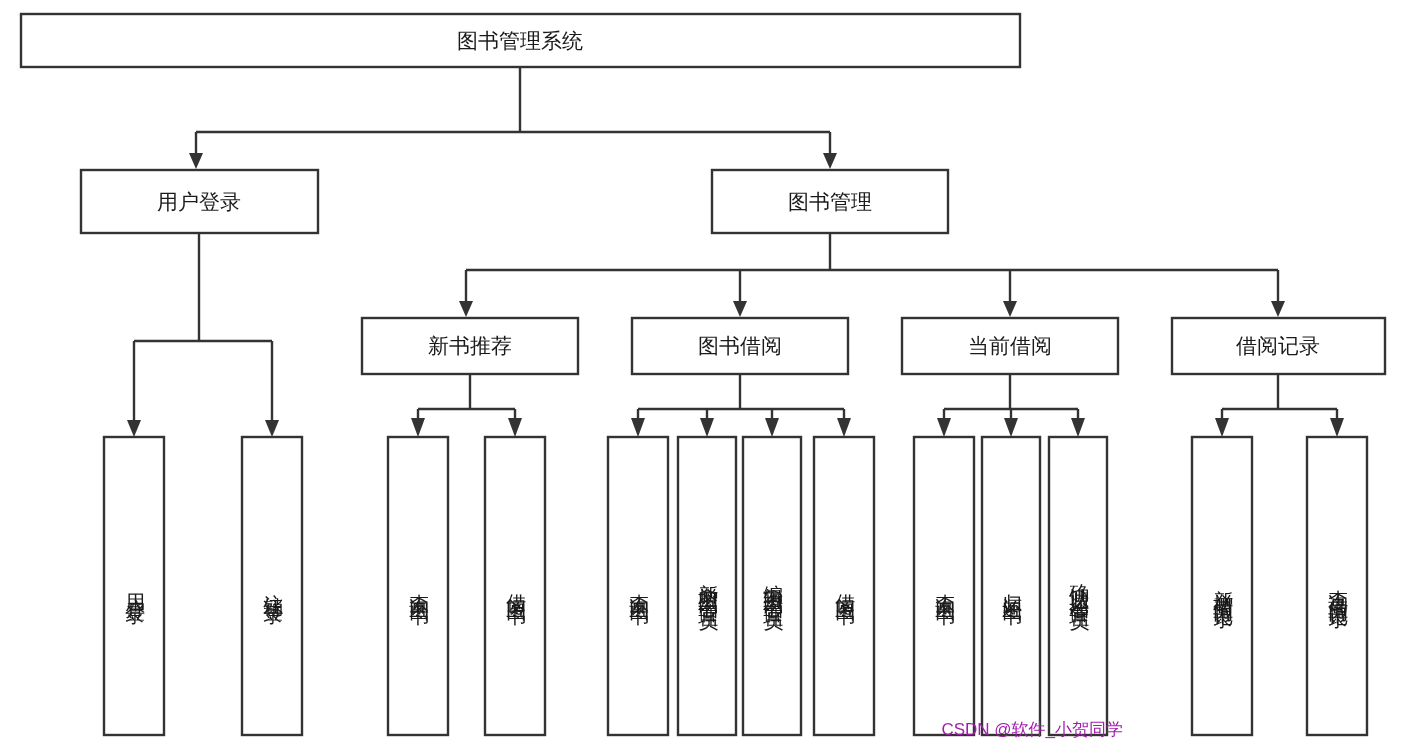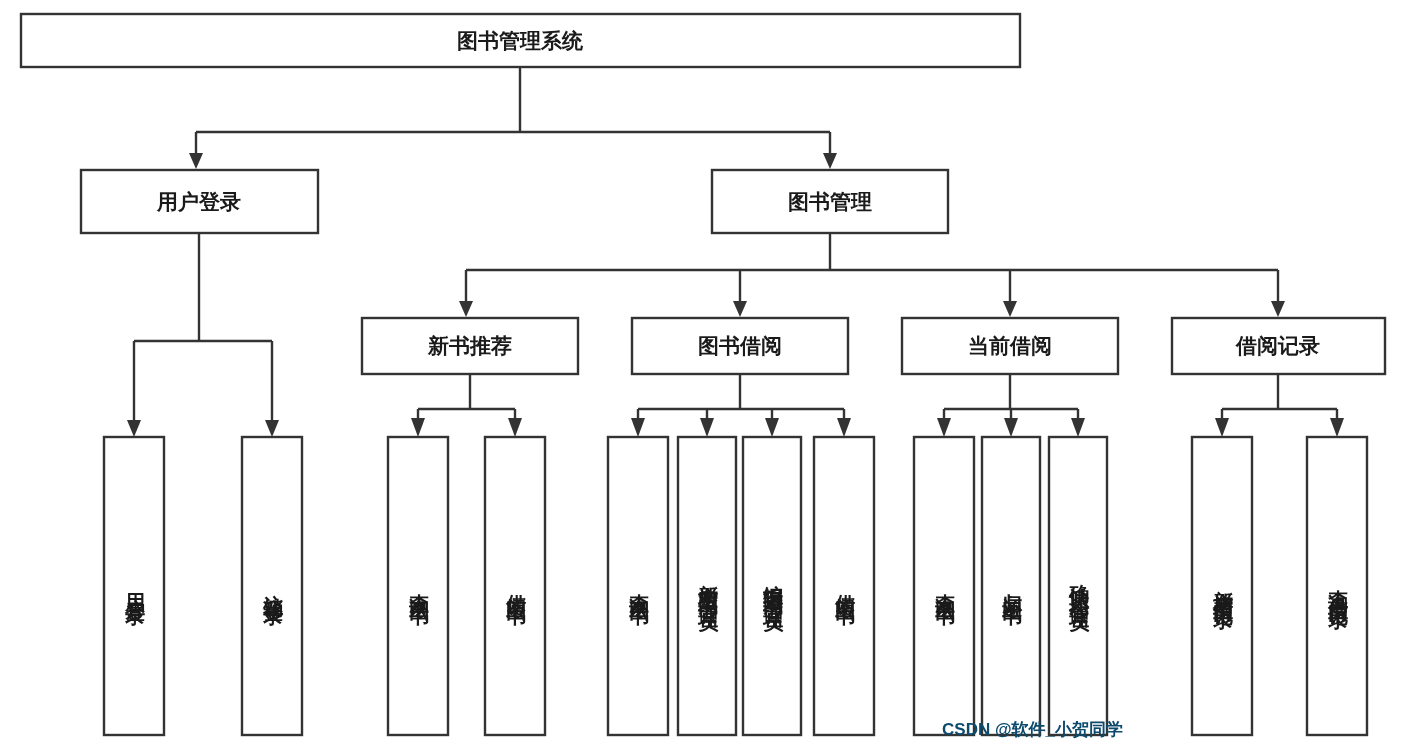--- a/index.html
+++ b/index.html
@@ -10,21 +10,20 @@
   body {
     width: 1405px;
     height: 747px;
     font-family: "Liberation Sans", "DejaVu Sans", sans-serif;
     overflow: hidden;
   }
   #diagram-root {
     position: relative;
     width: 1131px;
     height: 747px;
-    font-weight: bold;
   }
   svg.diagram {
     position: absolute;
     top: 0;
     left: 0;
     width: 1405px;
     height: 747px;
   }
   .node-box {
     fill: #ffffff;
@@ -55,21 +54,21 @@
   .arrow-head {
     fill: #333333;
     stroke: none;
   }
   .watermark {
     position: absolute;
     right: 8px;
     bottom: 6px;
     font-family: "Liberation Sans", "DejaVu Sans", sans-serif;
     font-size: 17px;
-    color: #0c4a6e;
+    color: #a21caf;
     white-space: nowrap;
     pointer-events: none;
   }
 </style>
 </head>
 <body>
 
 <div id="diagram-root">
 
   <svg class="diagram" viewBox="0 0 1405 747" xmlns="http://www.w3.org/2000/svg">

